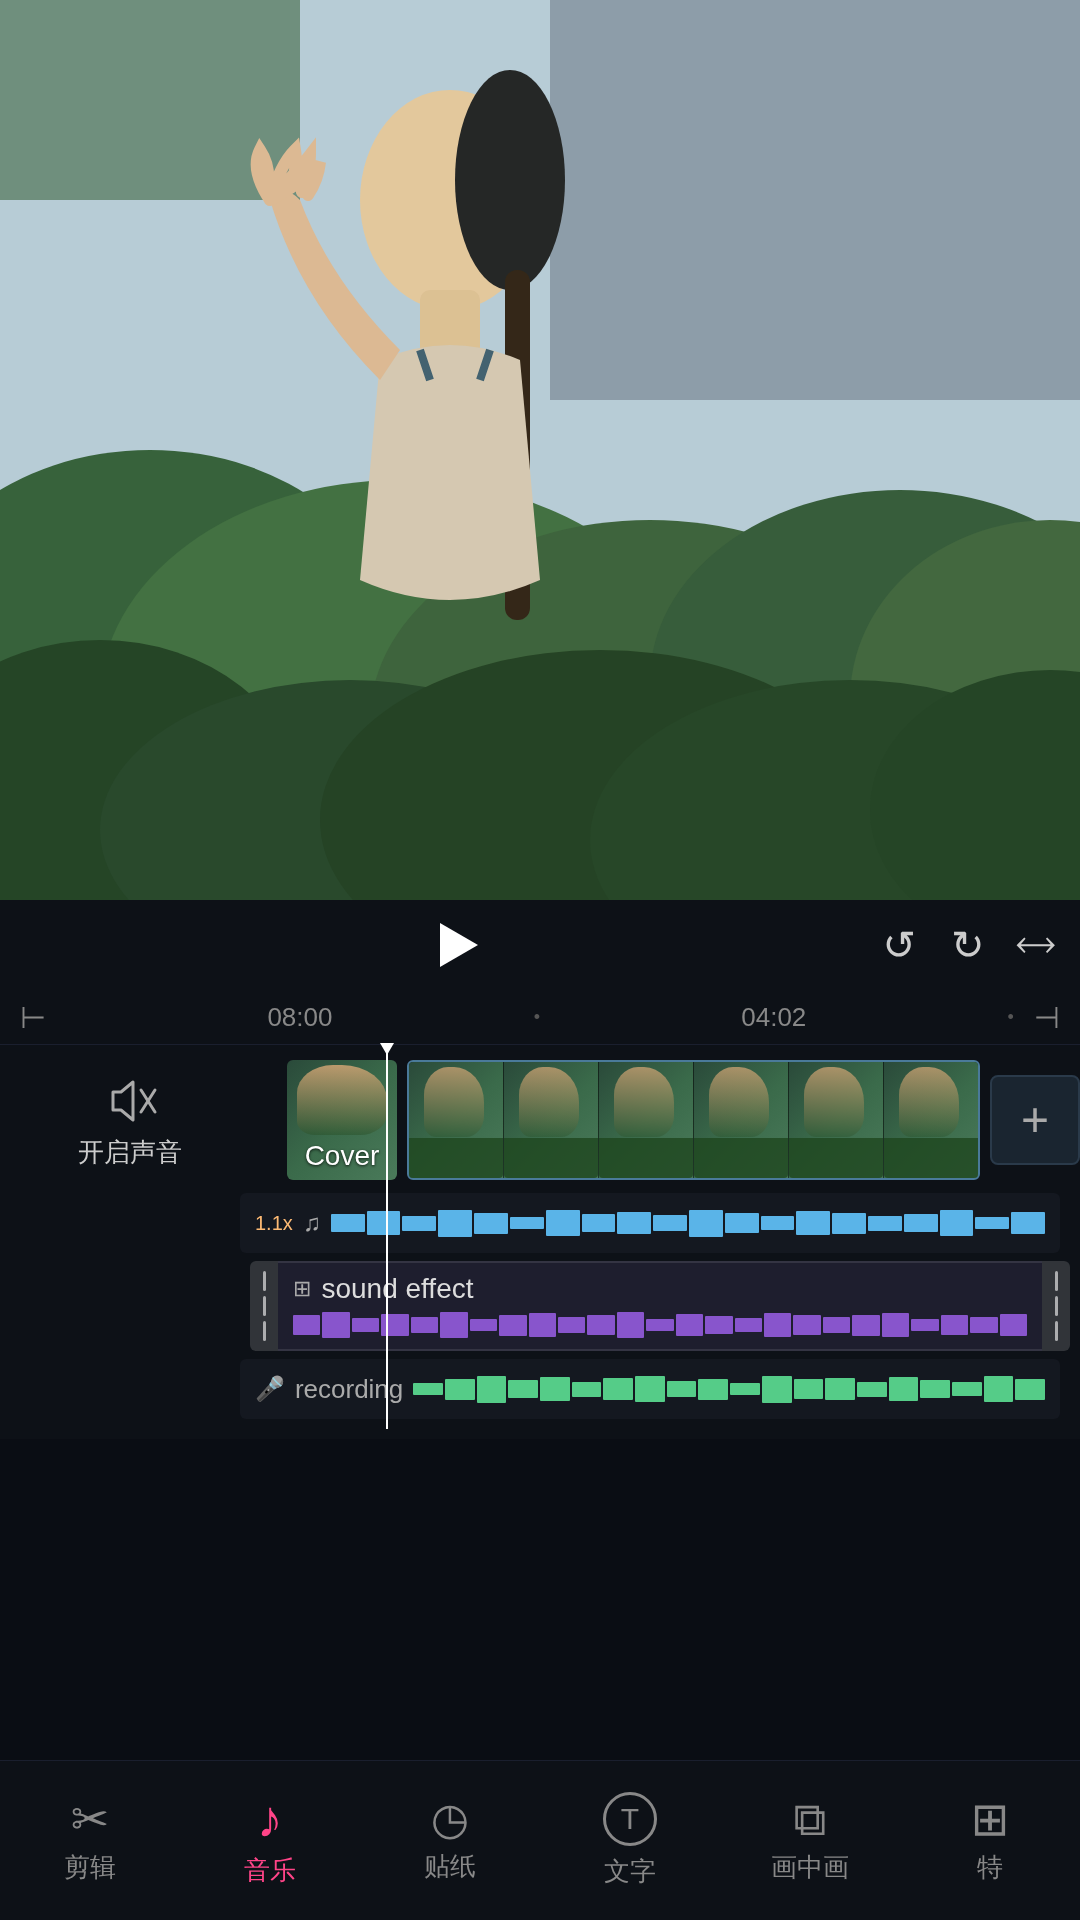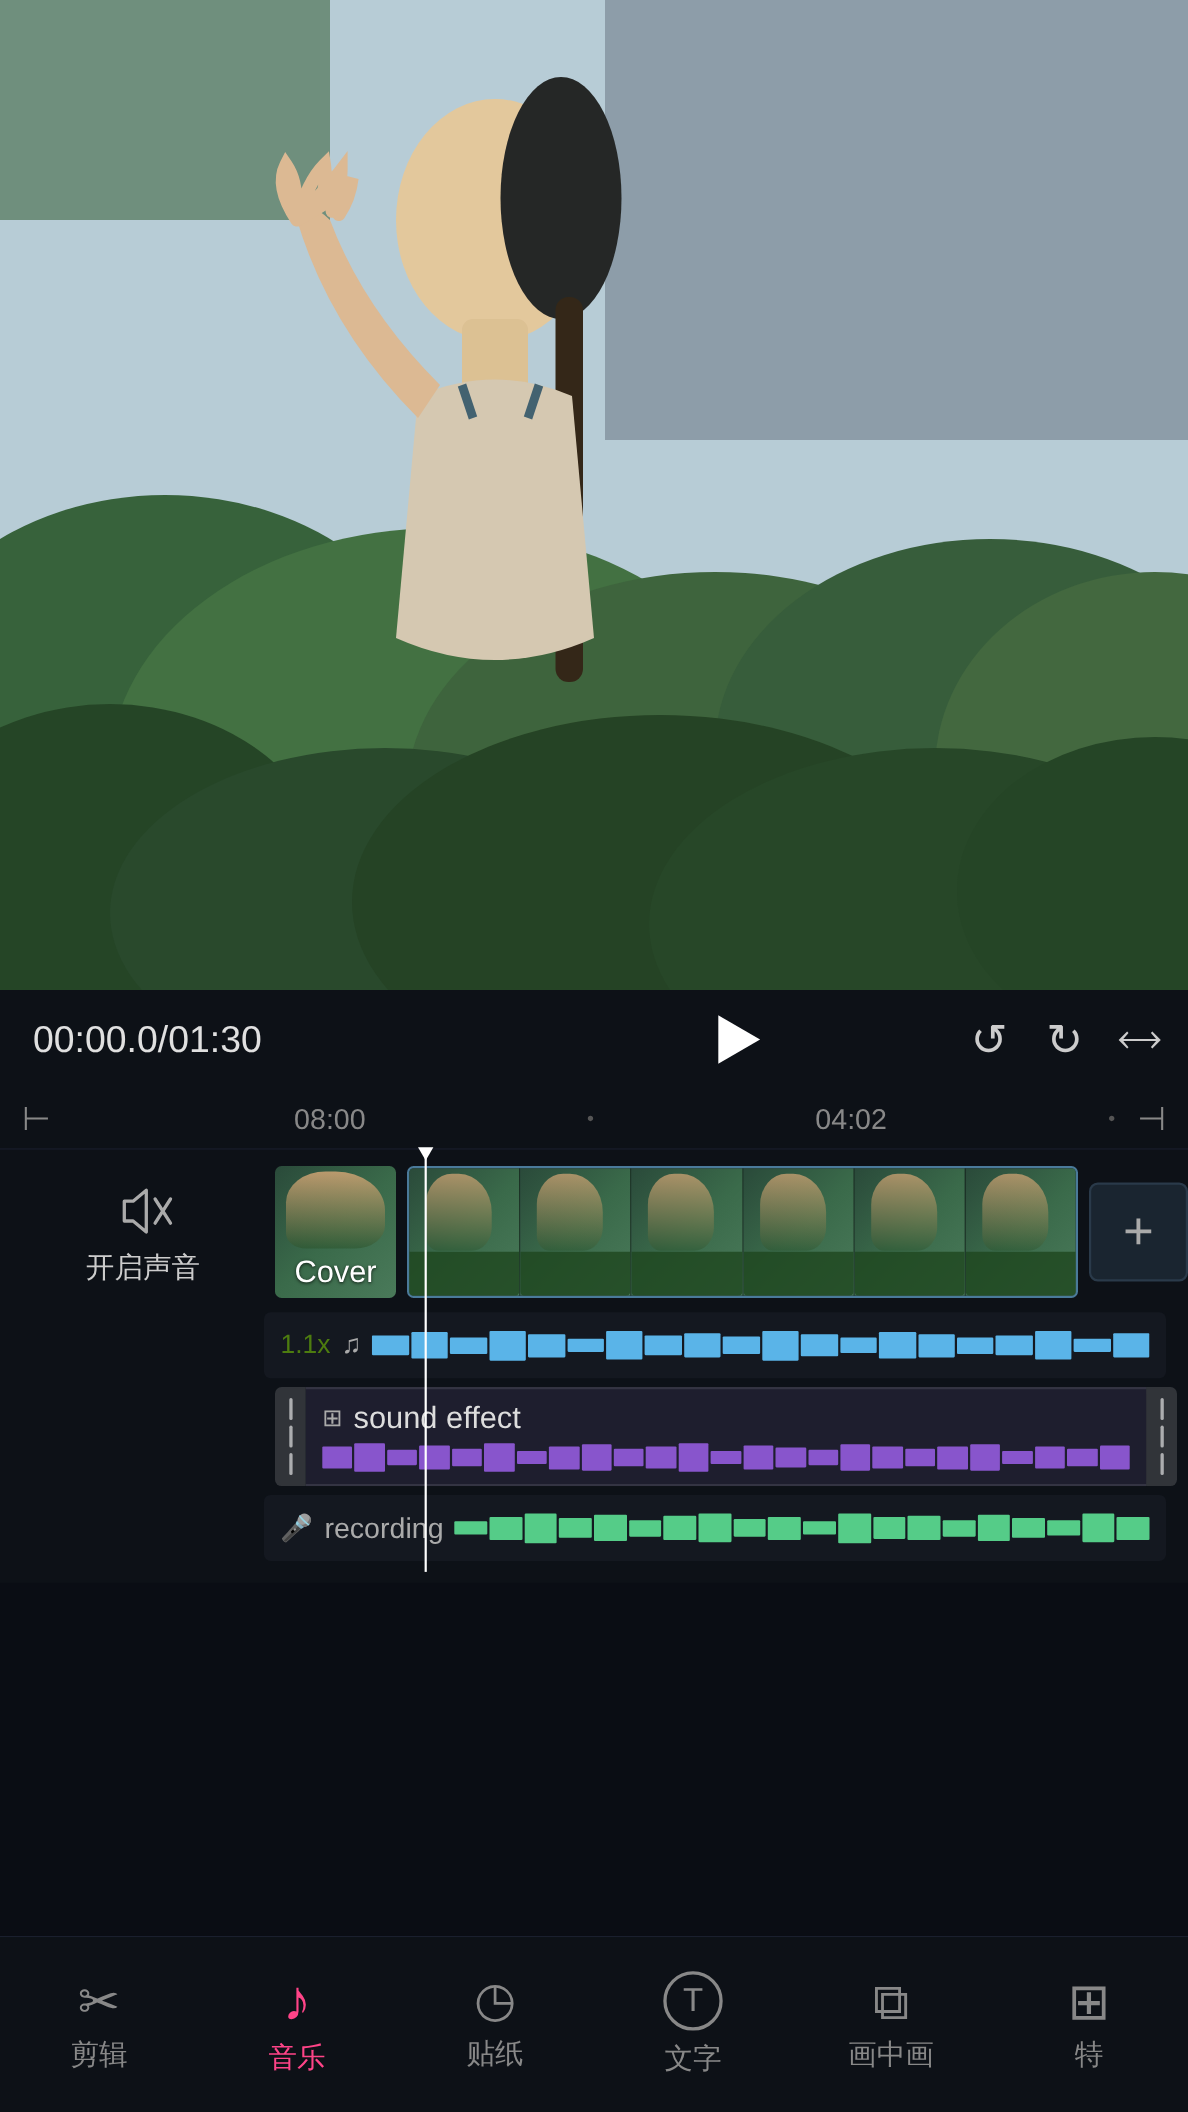--- a/index.html
+++ b/index.html
@@ -159,20 +159,21 @@
       width: 110px;
       height: 120px;
       background: linear-gradient(135deg, #2a4a3a 0%, #3a6a4a 50%, #4a7a5a 100%);
       border-radius: 6px;
       flex-shrink: 0;
       position: relative;
       overflow: hidden;
       display: flex;
       align-items: flex-end;
       justify-content: center;
+      margin-left: 37px;
     }
     .cover-thumb-label {
       color: white;
       font-size: 28px;
       font-weight: 500;
       padding-bottom: 8px;
       text-shadow: 0 1px 3px rgba(0,0,0,0.8);
     }
     .cover-thumb-person {
       position: absolute;
@@ -253,22 +254,22 @@
       height: 60px;
       background: #141820;
       border-radius: 6px;
       display: flex;
       align-items: center;
       padding: 0 15px;
       gap: 10px;
       margin-right: 20px;
     }
     .audio-speed-badge {
-      color: #4d7c0f;
-      font-size: 24px;
+      color: #fdba74;
+      font-size: 20px;
       white-space: nowrap;
     }
     .audio-music-icon {
       color: #aaaaaa;
       font-size: 24px;
     }
     .audio-filename {
       color: #aaaaaa;
       font-size: 26px;
       flex: 1;
@@ -504,21 +505,20 @@
 
     <path d="M380,380 Q300,300 270,200 Q280,180 300,200 Q330,280 400,350 Z" fill="#e0b890"></path>
 
     <path d="M270,200 Q250,170 260,150 Q270,165 268,185 M270,200 Q280,165 295,150 Q298,168 290,188 M270,200 Q300,168 310,155 Q310,175 302,192 M270,200 Q315,175 320,162 Q318,180 308,195" stroke="#e0b890" stroke-width="12" fill="none" stroke-linecap="round"></path>
 
     <rect width="1080" height="900" fill="rgba(180,200,195,0.08)"></rect>
   </svg>
 </div>
 
 <div id="controls-bar">
-  <div class="time-display">00:00.0/01:30</div>
   <div class="play-button">
     <div class="play-triangle"></div>
   </div>
   <div class="control-icons">
     <span class="ctrl-icon" style="font-size:40px;">↺</span>
     <span class="ctrl-icon" style="font-size:40px;">↻</span>
     <span class="ctrl-icon" style="font-size:38px; transform:rotate(45deg); display:inline-block;">⤢</span>
   </div>
 </div>
 

